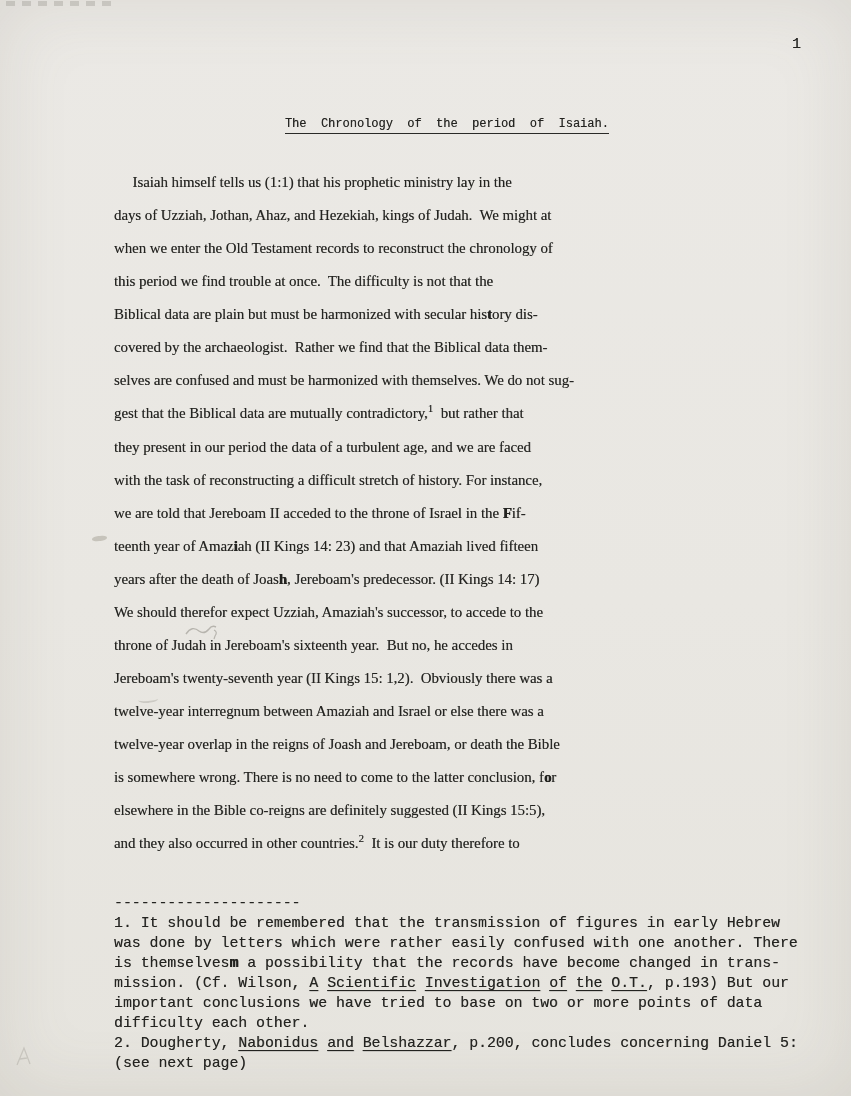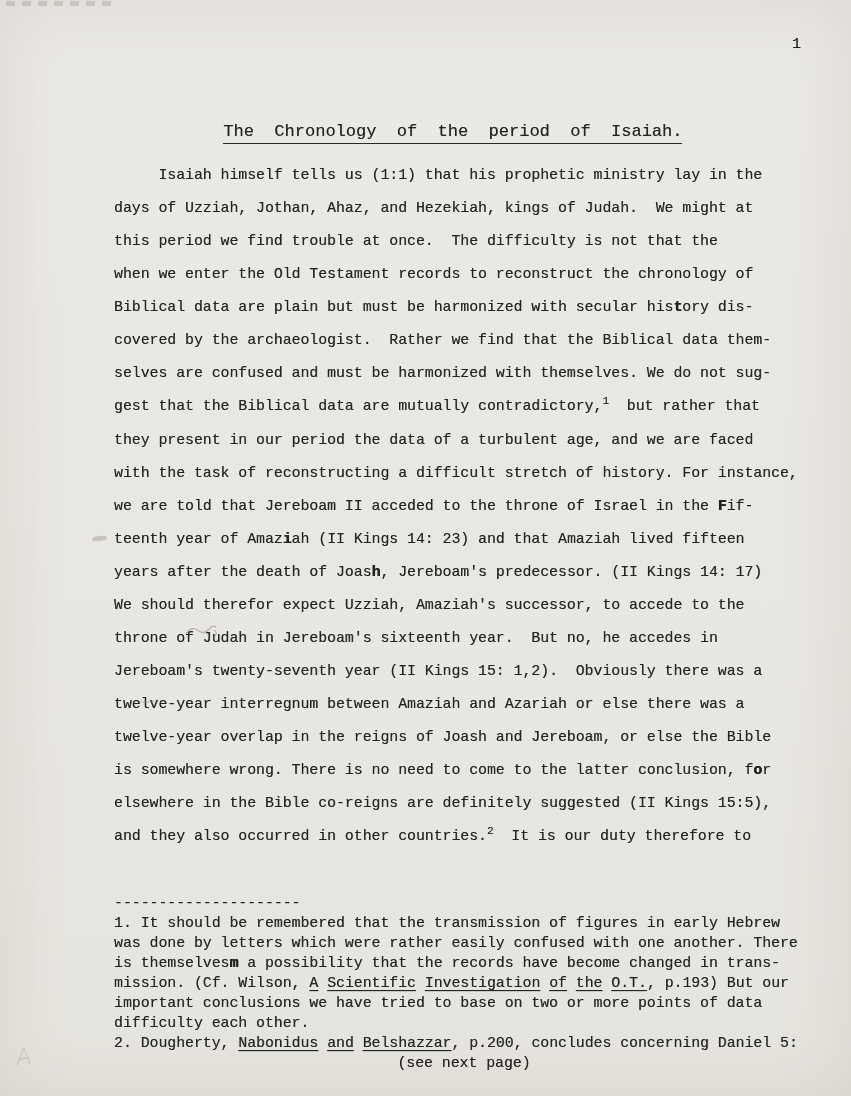--- a/index.html
+++ b/index.html
@@ -18,36 +18,36 @@
   .ink{
     color:#232320;
     text-shadow:0.3px 0.3px 0.6px rgba(35,35,32,0.5);
   }
   .page-number{
     position:absolute;top:36px;left:792px;
     font-size:15px;
   }
   .doc-title{
     position:absolute;top:103px;left:0;width:851px;
-    text-align:center;font-size:17px;white-space:pre;
+    text-align:center;font-size:12px;white-space:pre;
   }
   .doc-title .t-inner{
     display:inline-block;border-bottom:1.6px solid #2a2a27;
     padding-bottom:2px;margin-left:14px;
   }
   .body-text{
-    position:absolute;top:159px;left:114px;width:712px;
-    font-size:14.8px;line-height:33px;
+    position:absolute;top:166px;left:114px;width:712px;
+    font-size:14.8px;line-height:33px;font-family:Liberation Serif, serif;
   }
   .footnote-text{
     position:absolute;top:893px;left:114px;width:700px;
     font-size:14.8px;line-height:20px;
   }
   .line{white-space:pre;}
-  .line.right{text-align:center;}
+  .line.right{text-align:left;}
   .sup{font-size:11px;position:relative;top:-6px;}
   .b{font-weight:bold;text-shadow:0.5px 0 0 #232320;}
   .u{text-decoration:underline;text-underline-offset:3px;}
   
   .artifact{position:absolute;pointer-events:none;}
   .top-edge-marks{
     top:1px;left:6px;width:110px;height:5px;opacity:.32;
     background:repeating-linear-gradient(90deg,#8d8a82 0 9px,transparent 9px 16px);
   }
   .margin-smudge{
@@ -70,36 +70,36 @@
 
   <div class="page-number ink">1</div>
 
   <div class="doc-title ink">
     <span class="t-inner">The  Chronology  of  the  period  of  Isaiah.</span>
   </div>
 
   <div class="body-text ink">
       <div class="line"><span>     Isaiah himself tells us (1:1) that his prophetic ministry lay in the</span></div>
       <div class="line"><span>days of Uzziah, Jothan, Ahaz, and Hezekiah, kings of Judah.  We might at</span></div>
+      <div class="line"><span>when we enter the Old Testament records to reconstruct the chronology of</span></div>
       <div class="line"><span>this period we find trouble at once.  The difficulty is not that the</span></div>
-      <div class="line"><span>when we enter the Old Testament records to reconstruct the chronology of</span></div>
       <div class="line"><span>Biblical data are plain but must be harmonized with secular his</span><span class="b">t</span><span>ory dis-</span></div>
       <div class="line"><span>covered by the archaeologist.  Rather we find that the Biblical data them-</span></div>
       <div class="line"><span>selves are confused and must be harmonized with themselves. We do not sug-</span></div>
       <div class="line"><span>gest that the Biblical data are mutually contradictory,</span><span class="sup">1</span><span>  but rather that</span></div>
       <div class="line"><span>they present in our period the data of a turbulent age, and we are faced</span></div>
       <div class="line"><span>with the task of reconstructing a difficult stretch of history. For instance,</span></div>
       <div class="line"><span>we are told that Jereboam II acceded to the throne of Israel in the </span><span class="b">F</span><span>if-</span></div>
       <div class="line"><span>teenth year of Amaz</span><span class="b">i</span><span>ah (II Kings 14: 23) and that Amaziah lived fifteen</span></div>
       <div class="line"><span>years after the death of Joas</span><span class="b">h</span><span>, Jereboam's predecessor. (II Kings 14: 17)</span></div>
       <div class="line"><span>We should therefor expect Uzziah, Amaziah's successor, to accede to the</span></div>
       <div class="line"><span>throne of Judah in Jereboam's sixteenth year.  But no, he accedes in</span></div>
       <div class="line"><span>Jereboam's twenty-seventh year (II Kings 15: 1,2).  Obviously there was a</span></div>
-      <div class="line"><span>twelve-year interregnum between Amaziah and Azariah or else there was a</span></div>
-      <div class="line"><span>twelve-year overlap in the reigns of Joash and Jereboam, or else the Bible</span></div>
+      <div class="line"><span>twelve-year interregnum between Amaziah and Israel or else there was a</span></div>
+      <div class="line"><span>twelve-year overlap in the reigns of Joash and Jereboam, or death the Bible</span></div>
       <div class="line"><span>is somewhere wrong. There is no need to come to the latter conclusion, f</span><span class="b">o</span><span>r</span></div>
       <div class="line"><span>elsewhere in the Bible co-reigns are definitely suggested (II Kings 15:5),</span></div>
       <div class="line"><span>and they also occurred in other countries.</span><span class="sup">2</span><span>  It is our duty therefore to</span></div>
     </div>
 
   <div class="footnote-text ink">
       <div class="line"><span>---------------------</span></div>
       <div class="line"><span>1. It should be remembered that the transmission of figures in early Hebrew</span></div>
       <div class="line"><span>was done by letters which were rather easily confused with one another. There</span></div>
       <div class="line"><span>is themselves</span><span class="b">m</span><span> a possibility that the records have become changed in trans-</span></div>

